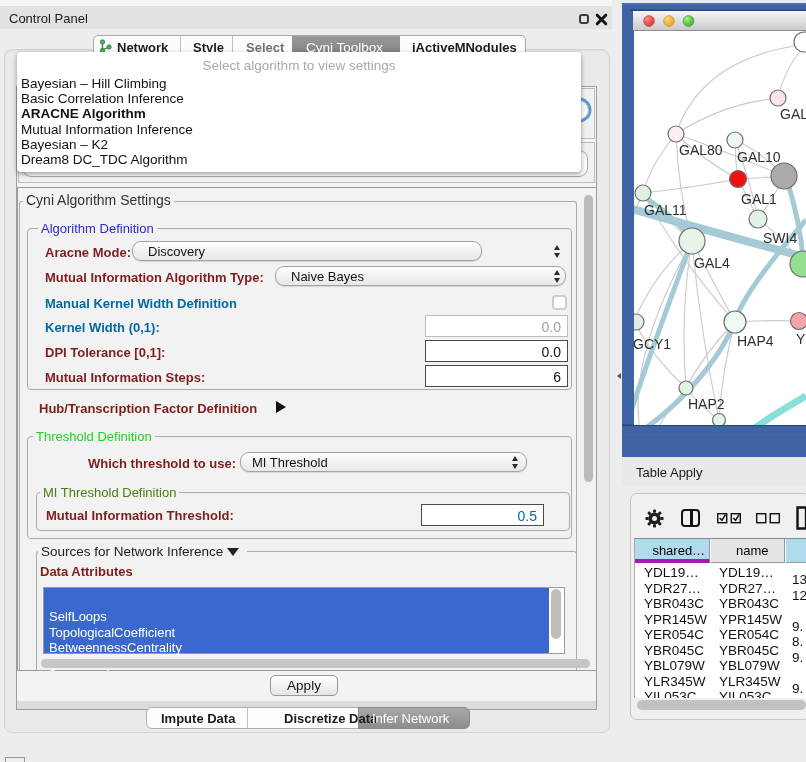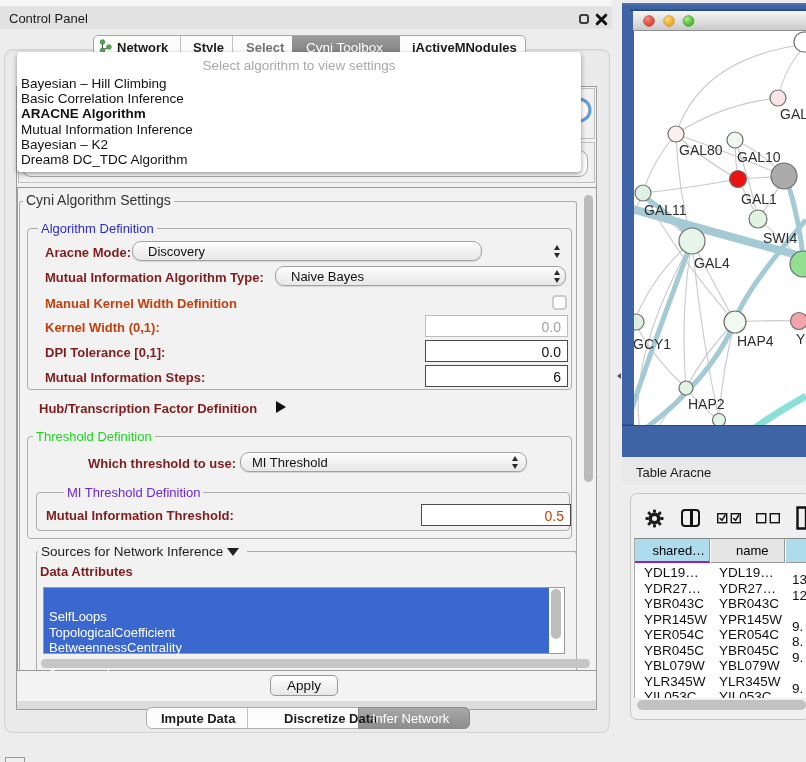--- a/index.html
+++ b/index.html
@@ -1,20 +1,20 @@
 <!DOCTYPE html>
 <html><head>
 <meta charset="utf-8">
 <style>
 * { margin:0; padding:0; box-sizing:border-box; }
 html,body { width:806px; height:762px; }
 body { position:relative; background:#EDEDED; font-family:"Liberation Sans", sans-serif; overflow:hidden; }
 .abs { position:absolute; }
 .lbl { position:absolute; font-size:13px; font-weight:bold; color:#7f1d1d; white-space:nowrap; }
-.glbl { position:absolute; font-size:13px; font-weight:bold; color:#c2410c; white-space:nowrap; }
+.glbl { position:absolute; font-size:13px; font-weight:bold; color:#0369a1; white-space:nowrap; }
 .combo { position:absolute; height:20px; border:1px solid #a2a2a2; border-radius:9px;
   background:linear-gradient(#ffffff, #f2f2f2 45%, #e8e8e8); box-shadow:0 1px 1px rgba(0,0,0,0.12);
   font-size:13px; color:#111; }
 .combo .ctext { position:absolute; left:15px; top:2px; }
 .stepper { position:absolute; width:7px; height:13px; }
 .stepper .up { position:absolute; left:0; top:0; width:0; height:0; border-left:3.5px solid transparent; border-right:3.5px solid transparent; border-bottom:5px solid #2a2a2a; }
 .stepper .dn { position:absolute; left:0; bottom:0; width:0; height:0; border-left:3.5px solid transparent; border-right:3.5px solid transparent; border-top:5px solid #2a2a2a; }
 .field { position:absolute; height:22px; background:#fff; font-size:14px; text-align:right; }
 .fieldtext { position:absolute; right:6px; top:3px; }
 .tbox { position:absolute; border:1px solid #ababab; border-radius:4px; }
@@ -104,23 +104,23 @@
 <div class="lbl" style="left:88px;top:456px;">Which threshold to use:</div>
 <div class="combo" style="left:240px;top:452px;width:287px;">
   <span class="ctext" style="left:11px;">MI Threshold</span>
   <span class="stepper" style="left:271px;top:3px;">
       <span class="up"></span>
       <span class="dn"></span>
     </span>
 </div>
 
 <div class="tbox" style="left:36px;top:492px;width:534px;height:39px;"></div>
-<span class="ttitle" style="left:40px;top:486px;color:#6d28d9;margin-left:24px;">MI Threshold Definition</span>
+<span class="ttitle" style="left:40px;top:486px;color:#4d7c0f;">MI Threshold Definition</span>
 <div class="lbl" style="left:46px;top:508px;">Mutual Information Threshold:</div>
-<div class="field" style="left:421px;top:504px;width:150px;border:1px solid #4a4a4a;color:#c2410c;">
+<div class="field" style="left:421px;top:504px;width:123px;border:1px solid #4a4a4a;color:#0369a1;">
     <span class="fieldtext">0.5</span>
   </div>
 
 <div class="tbox" style="left:36px;top:551px;width:541px;height:119px;border-bottom:none;border-radius:3px 3px 0 0;"></div>
 <span class="ttitle" style="left:38px;top:545px;color:#222;font-size:13.5px;padding-right:24px;">Sources for Network Inference</span>
 <div class="abs" style="left:227px;top:548px;width:0;height:0;border-left:6px solid transparent;border-right:6px solid transparent;border-top:8px solid #222;"></div>
 <div class="lbl" style="left:40px;top:564px;">Data Attributes</div>
 <div class="abs" style="left:43px;top:587px;width:522px;height:67px;border:1px solid #9a9a9a;background:#fff;"></div>
 <div class="abs" style="left:44px;top:588px;width:505px;height:65px;background:#3b68ce;"></div>
 <div class="abs" style="left:49px;top:589px;font-size:13px;color:#fff;line-height:15.7px;margin-top:20px;">SelfLoops<br>TopologicalCoefficient<br>BetweennessCentrality<br>gal4RGexp</div>
@@ -266,21 +266,21 @@
       <text x="694" y="268">GAL4</text>
       <text x="633" y="349">GCY1</text>
       <text x="737" y="346">HAP4</text>
       <text x="796" y="344">Y</text>
       <text x="688" y="409">HAP2</text>
     </g>
   </g>
 </svg>
 
 <div class="abs" style="left:622px;top:457px;width:184px;height:28px;background:#e9e9e9;"></div>
-<div class="abs" style="left:636px;top:465px;font-size:13px;color:#1a1a1a;">Table Aracne</div>
+<div class="abs" style="left:636px;top:465px;font-size:13px;color:#1a1a1a;">Table Apply</div>
 
 <div class="abs" style="left:630px;top:493px;width:180px;height:227px;background:#f0f0f0;border:1px solid #c6c6c6;border-radius:7px;"></div>
 
 <svg class="abs" style="left:645px;top:509px;" width="19" height="19" viewBox="0 0 19 19">
   <g fill="#1d1d1d">
     <circle cx="9.5" cy="9.5" r="6.1"></circle>
     <g>
       <rect x="8" y="0.4" width="3" height="3.4" rx="1"></rect>
       <rect x="8" y="15.2" width="3" height="3.4" rx="1"></rect>
       <rect x="0.4" y="8" width="3.4" height="3" rx="1"></rect>
@@ -305,20 +305,20 @@
 </svg>
 <svg class="abs" style="left:756px;top:512px;" width="25" height="12" viewBox="0 0 25 12">
   <rect x="0.7" y="1.7" width="9" height="9" fill="none" stroke="#111" stroke-width="1.4"></rect>
   <rect x="14.3" y="1.7" width="9" height="9" fill="none" stroke="#111" stroke-width="1.4"></rect>
 </svg>
 <svg class="abs" style="left:796px;top:506px;" width="10" height="24" viewBox="0 0 10 24">
   <path d="M1.5 1.5 L10 1.5 L10 22.5 L1.5 22.5 Z" fill="none" stroke="#111" stroke-width="2.4"></path>
 </svg>
 
 <div class="abs" style="left:634px;top:538px;width:172px;height:160px;background:#fff;border-top:1.5px solid #888;border-left:1px solid #aaa;overflow:hidden;">
-  <div style="position:absolute;left:0;top:0;width:74.5px;height:24px;background:#aedcec;border-right:1px solid #999;border-bottom:2px solid #a21caf;text-align:center;font-size:13px;line-height:24px;text-indent:14px;">shared…</div>
+  <div style="position:absolute;left:0;top:0;width:74.5px;height:24px;background:#aedcec;border-right:1px solid #999;border-bottom:4px solid #a21caf;text-align:center;font-size:13px;line-height:24px;text-indent:14px;">shared…</div>
   <div style="position:absolute;left:75.5px;top:0;width:74.5px;height:24px;background:#e4e4e4;border-right:1px solid #999;border-bottom:1px solid #999;text-align:center;font-size:13px;line-height:24px;text-indent:10px;">name</div>
   <div style="position:absolute;left:151px;top:0;width:30px;height:24px;background:#aedcec;border-bottom:1px solid #999;"></div>
   <div style="position:absolute;left:9px;top:26px;font-size:13.5px;color:#111;line-height:15.5px;">YDL19…<br>YDR27…<br>YBR043C<br>YPR145W<br>YER054C<br>YBR045C<br>YBL079W<br>YLR345W<br>YIL053C</div>
   <div style="position:absolute;left:84px;top:26px;font-size:13.5px;color:#111;line-height:15.5px;">YDL19…<br>YDR27…<br>YBR043C<br>YPR145W<br>YER054C<br>YBR045C<br>YBL079W<br>YLR345W<br>YIL053C</div>
   <div style="position:absolute;left:157px;top:26px;font-size:13.5px;color:#111;line-height:15.5px;margin-top:7px;">13<br>12<br>&nbsp;<br>9.<br>8.<br>9.<br>&nbsp;<br>9.<br>9.</div>
 </div>
 <div class="abs" style="left:637px;top:700px;width:169px;height:10px;border-radius:5px;background:#c2c2c2;"></div>
 
 </body></html>

